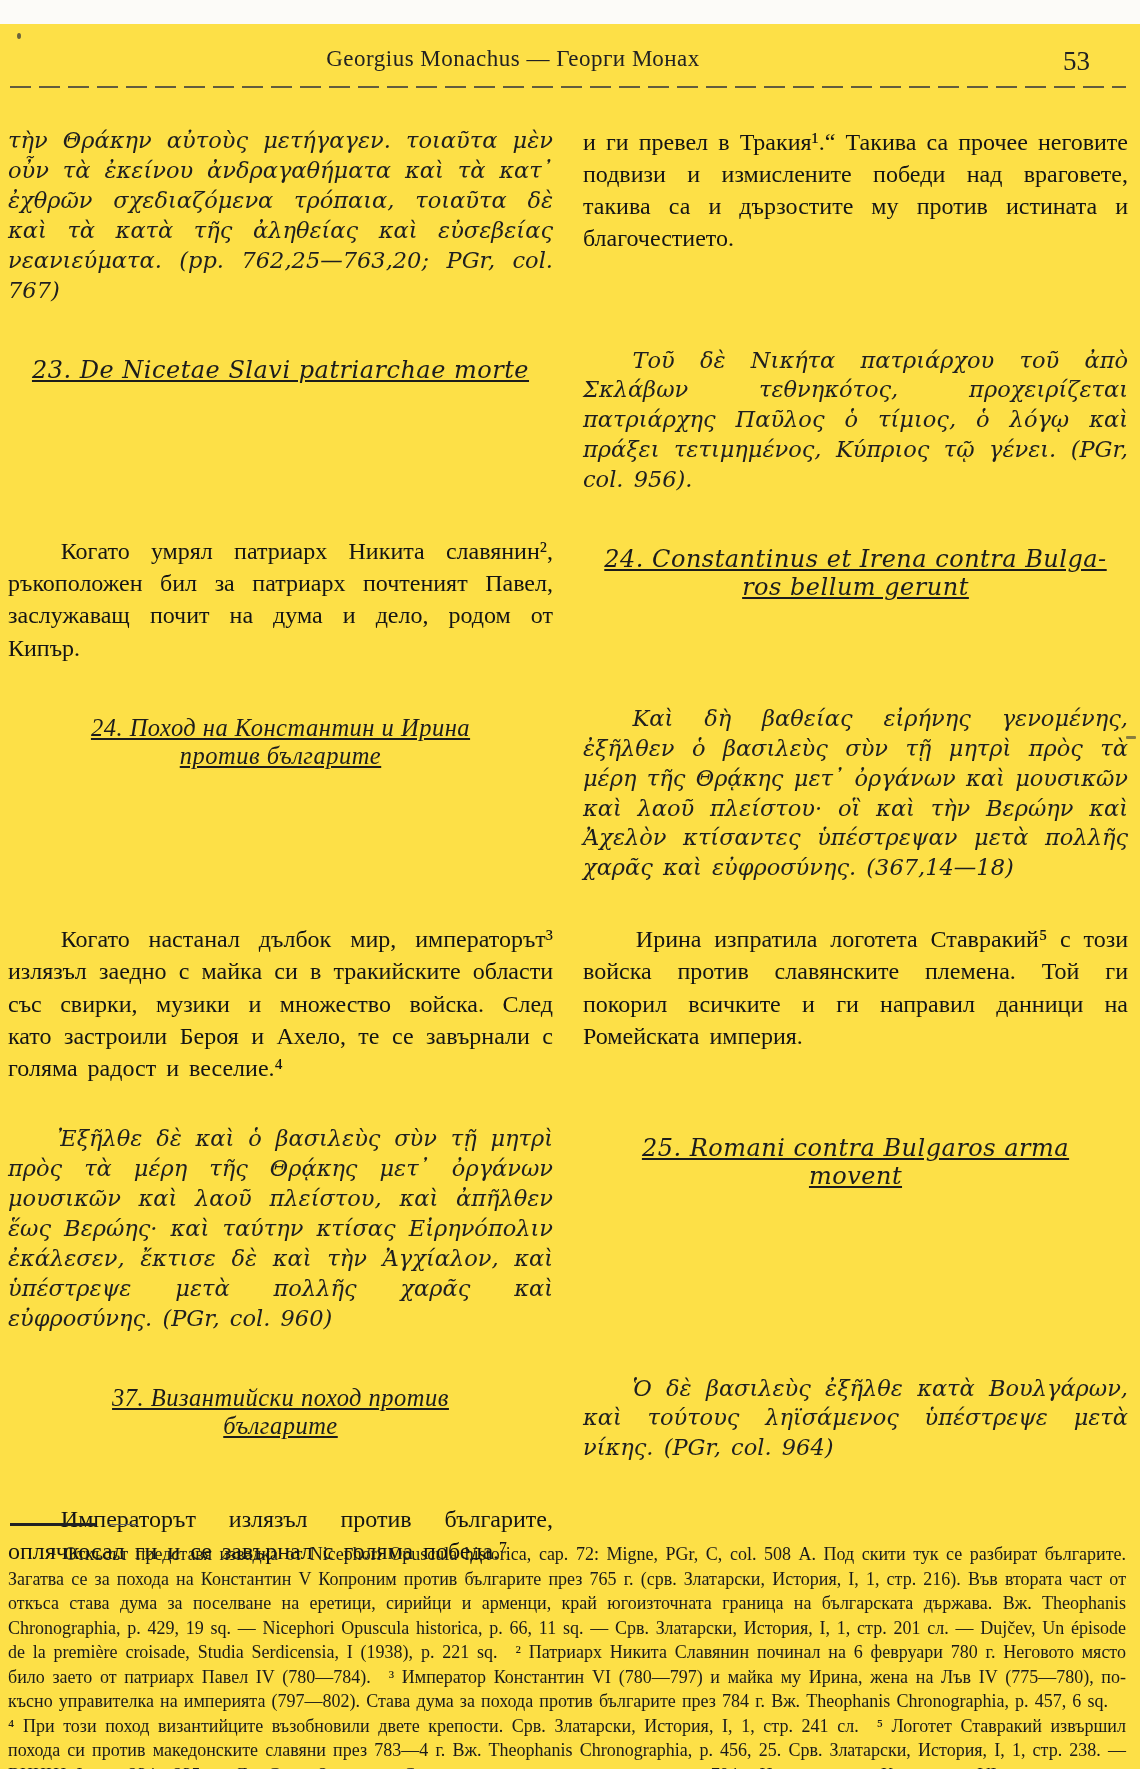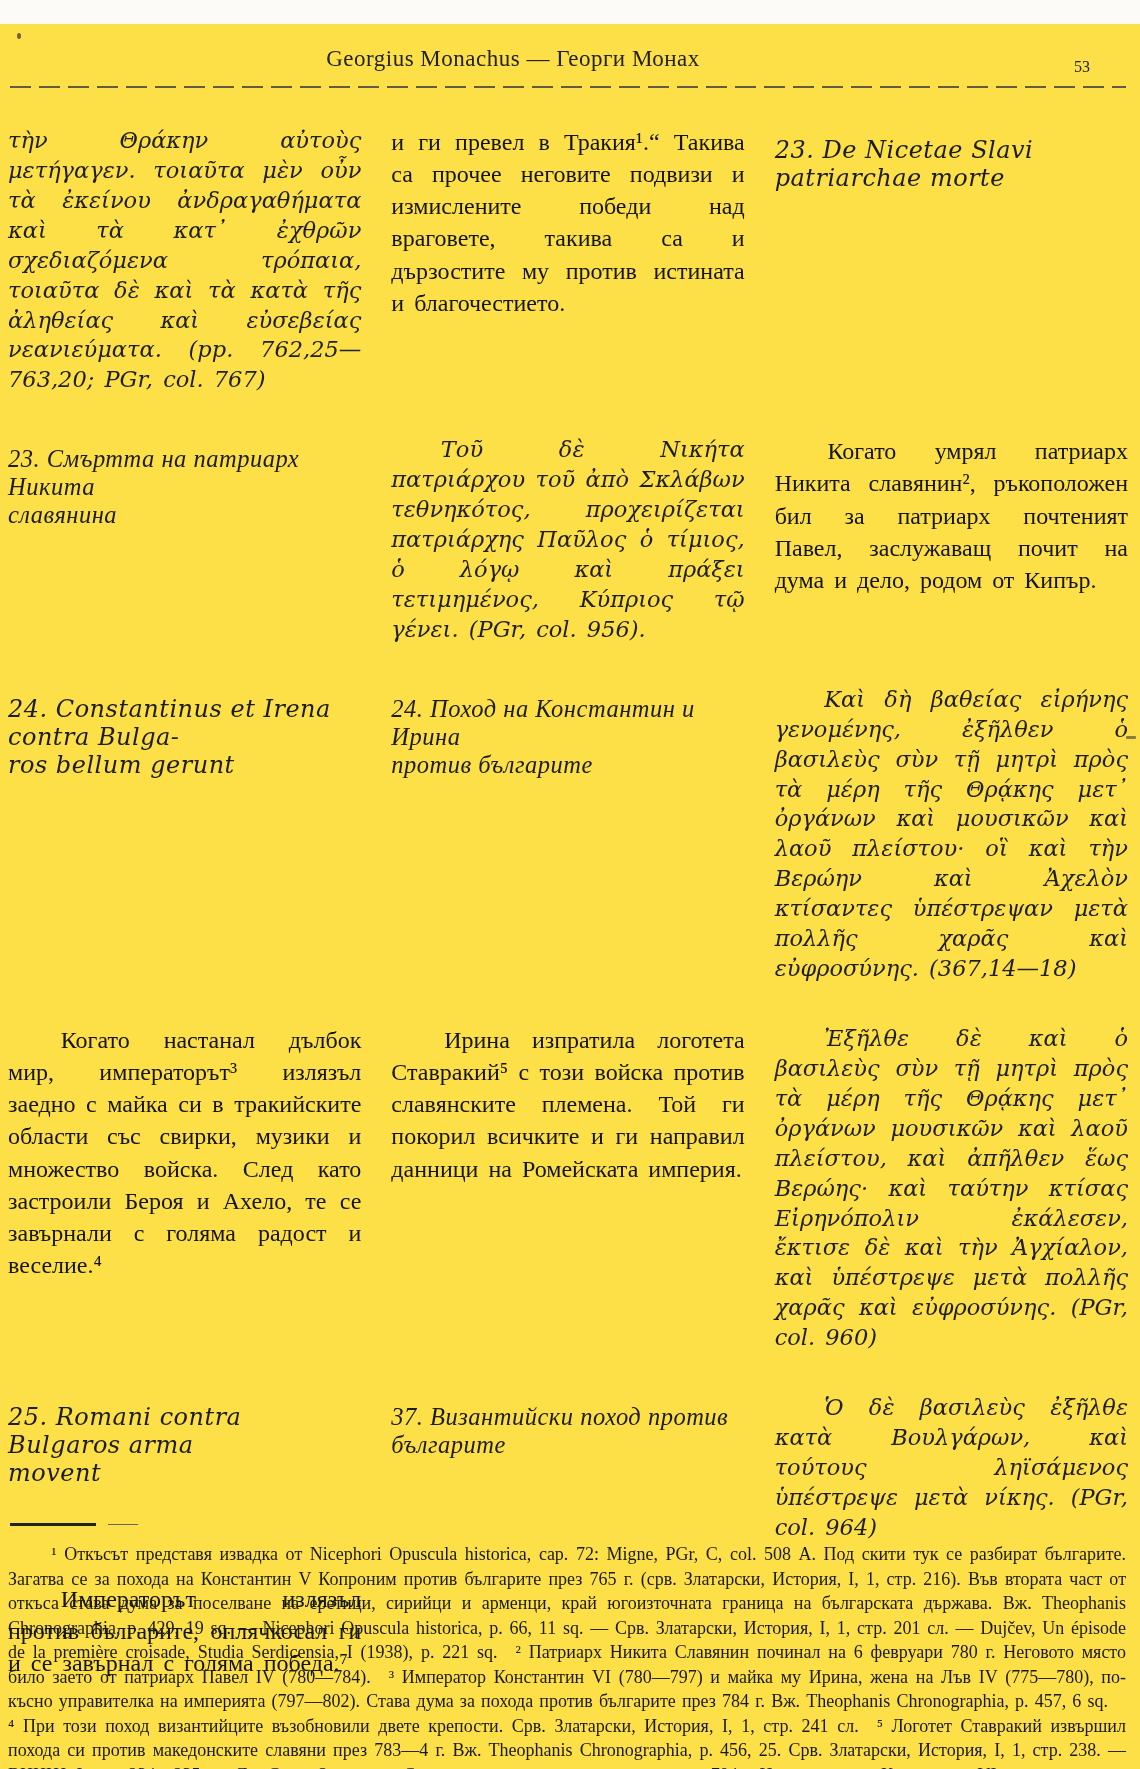--- a/index.html
+++ b/index.html
@@ -38,38 +38,38 @@
     position: absolute;
     left: 0; right: 110px;
     text-align: center;
     font-size: 23px;
     letter-spacing: .5px;
     color: #222;
   }
   .page-number {
     position: absolute;
     right: 38px;
-    top: 12px;
-    font-size: 16px;
+    top: 0;
+    font-size: 27px;
     color: #222;
   }
   .header-rule {
     height: 2px;
     margin: 6px 2px 0 2px;
     background: repeating-linear-gradient(to right,
       #3b3b3b 0px, #3b3b3b 21px,
       rgba(0,0,0,0) 21px, rgba(0,0,0,0) 29px);
     opacity: .8;
   }
 
   
   .columns {
     margin-top: 38px;
     display: grid;
-    grid-template-columns: 1fr 1fr 1fr;
+    grid-template-columns: 1fr 1fr;
     column-gap: 30px;
     row-gap: 40px;
     align-items: start;
   }
   .columns p { margin: 0; }
   .greek {
     font-family: "DejaVu Serif", serif;
     font-style: italic;
     font-size: 22.5px;
     line-height: 1.33;
@@ -84,21 +84,23 @@
     text-align: justify;
     word-spacing: 4px;
     color: #141414;
   }
   .ind { text-indent: 2.2em; }
   .heading {
     margin: 0;
     padding-top: 10px;
     font-weight: normal;
     font-style: italic;
+    text-align: center;
     white-space: pre-line;
+    text-decoration: underline;
   }
   .heading.latin {
     font-family: "DejaVu Serif", serif;
     font-size: 24px;
     letter-spacing: .5px;
   }
   .heading.cyr {
     font-family: "Liberation Serif", serif;
     font-size: 24.5px;
     letter-spacing: .5px;
@@ -151,22 +153,20 @@
     <div class="page-number">53</div>
   </header>
   <div class="header-rule"></div>
 
   <main class="columns">
 
     <p class="greek">τὴν Θράκην αὐτοὺς μετήγαγεν. τοιαῦτα μὲν οὖν τὰ ἐκείνου ἀνδραγαθήματα καὶ τὰ κατ᾽ ἐχθρῶν σχεδιαζόμενα τρόπαια, τοιαῦτα δὲ καὶ τὰ κατὰ τῆς ἀληθείας καὶ εὐσεβείας νεανιεύματα. (pp. 762,25—763,20; PGr, col. 767)</p>
     <p class="bg">и ги превел в Тракия¹.“ Такива са прочее неговите подвизи и измислените победи над враговете, такива са и дързостите му против истината и благочестието.</p>
 
     <h2 class="heading latin">23. De Nicetae Slavi patriarchae morte</h2>
-    <h2 class="heading cyr">23. Смъртта на патриарх Никита
-славянина</h2>
 
     <p class="greek ind">Τοῦ δὲ Νικήτα πατριάρχου τοῦ ἀπὸ Σκλάβων τεθνηκότος, προχειρίζεται πατριάρχης Παῦλος ὁ τίμιος, ὁ λόγῳ καὶ πράξει τετιμημένος, Κύπριος τῷ γένει. (PGr, col. 956).</p>
     <p class="bg ind">Когато умрял патриарх Никита славянин², ръкоположен бил за патриарх почтеният Павел, заслужаващ почит на дума и дело, родом от Кипър.</p>
 
     <h2 class="heading latin">24. Constantinus et Irena contra Bulga-
 ros bellum gerunt</h2>
     <h2 class="heading cyr">24. Поход на Константин и Ирина
 против българите</h2>
 
     <p class="greek ind">Καὶ δὴ βαθείας εἰρήνης γενομένης, ἐξῆλθεν ὁ βασιλεὺς σὺν τῇ μητρὶ πρὸς τὰ μέρη τῆς Θρᾴκης μετ᾽ ὀργάνων καὶ μουσικῶν καὶ λαοῦ πλείστου· οἳ καὶ τὴν Βερώην καὶ Ἀχελὸν κτίσαντες ὑπέστρεψαν μετὰ πολλῆς χαρᾶς καὶ εὐφροσύνης. (367,14—18)</p>

